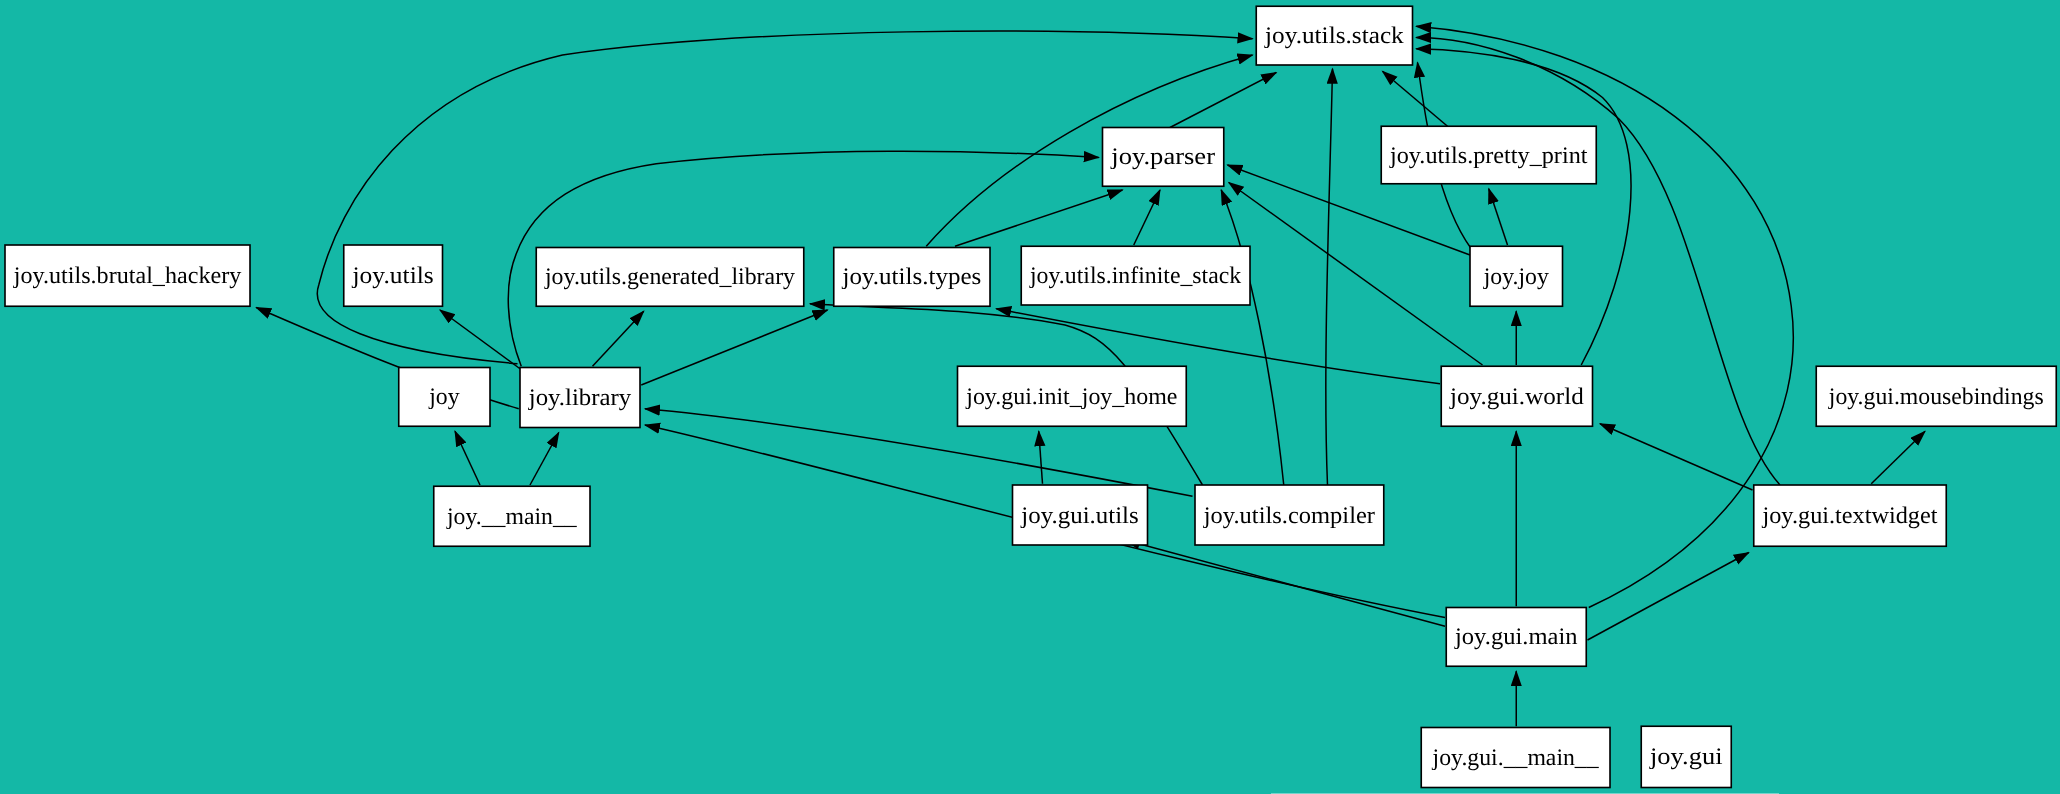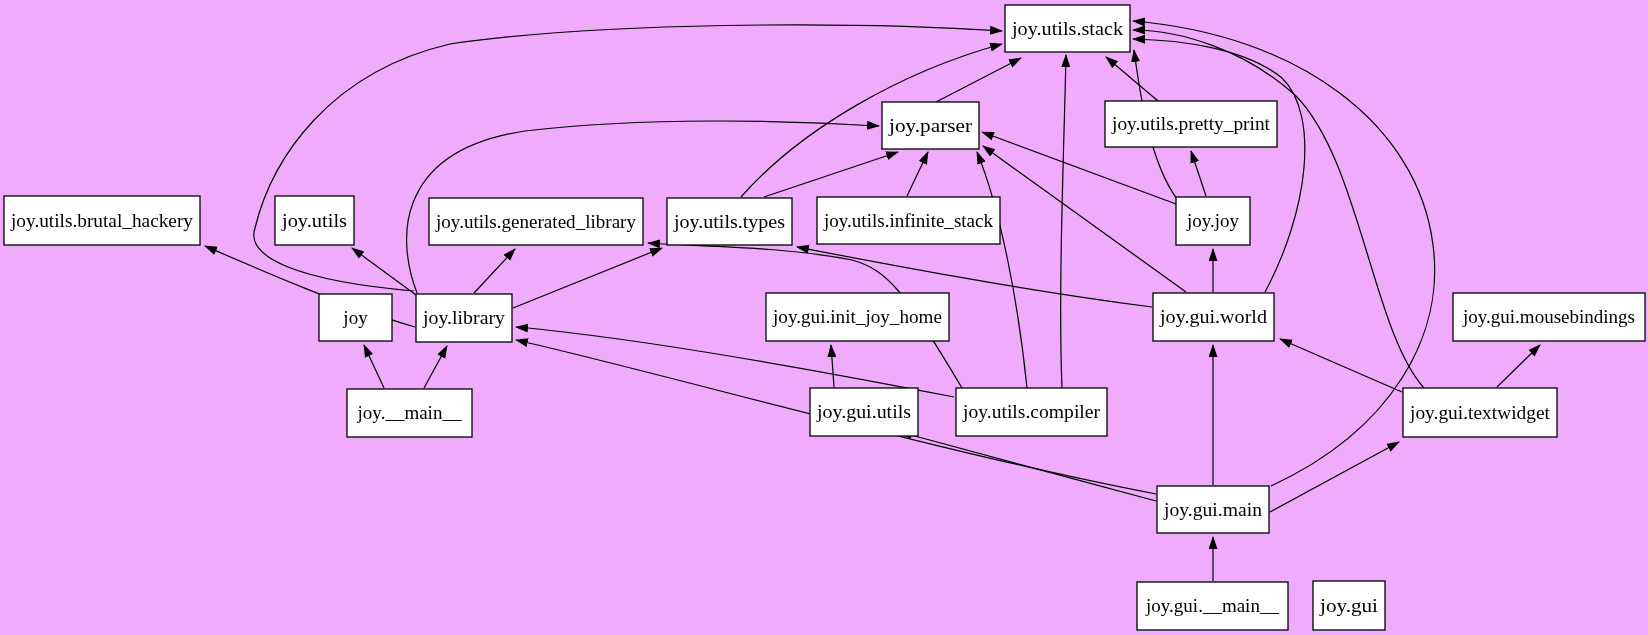--- a/index.html
+++ b/index.html
@@ -27,21 +27,21 @@
   }
   .edge-path {
     fill: none;
     stroke: #000000;
     stroke-width: 1.2;
   }
 </style>
 </head>
 <body>
 
-<div id="stage" style="background: #f0abfc;">
+<div id="stage" style="background: #14b8a6;">
     <svg width="1648" height="635" viewBox="0 0 1648 635">
       <defs>
         <marker id="arrow" markerUnits="userSpaceOnUse" markerWidth="14" markerHeight="10" refX="12" refY="4.5" orient="auto">
           <path d="M0,0 L13,4.5 L0,9 Z" fill="#000000"></path>
         </marker>
       </defs>
       <path d="M936,102 L1021,58" class="edge-path" marker-end="url(#arrow)" style="stroke: rgb(0, 0, 0);"></path>
       <path d="M1158,101 L1106,57" class="edge-path" marker-end="url(#arrow)" style="stroke: rgb(0, 0, 0);"></path>
       <path d="M1177,199 C1150,162 1140,95 1134,50" class="edge-path" marker-end="url(#arrow)" style="stroke: rgb(0, 0, 0);"></path>
       <path d="M741,197 C800,130 900,72 1002,44" class="edge-path" marker-end="url(#arrow)" style="stroke: rgb(0, 0, 0);"></path>

